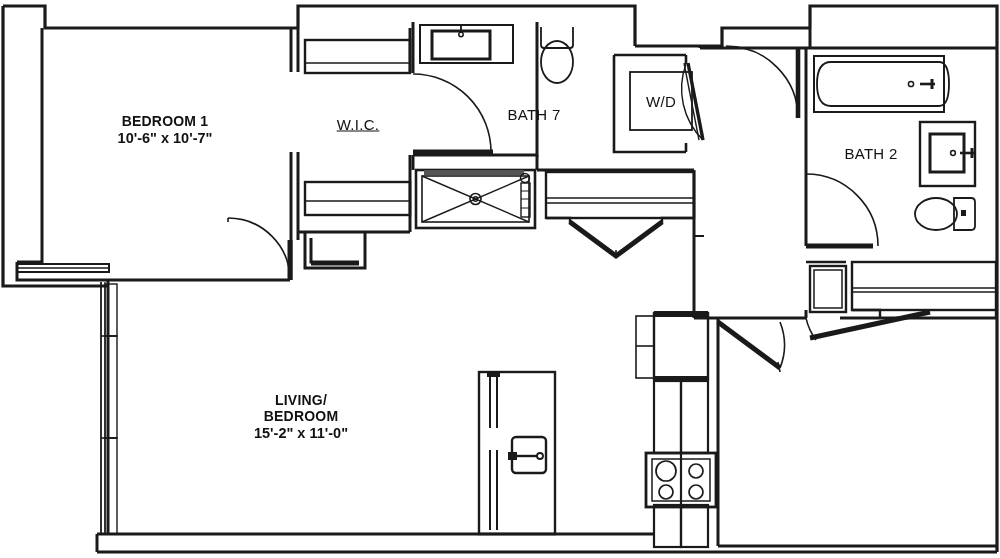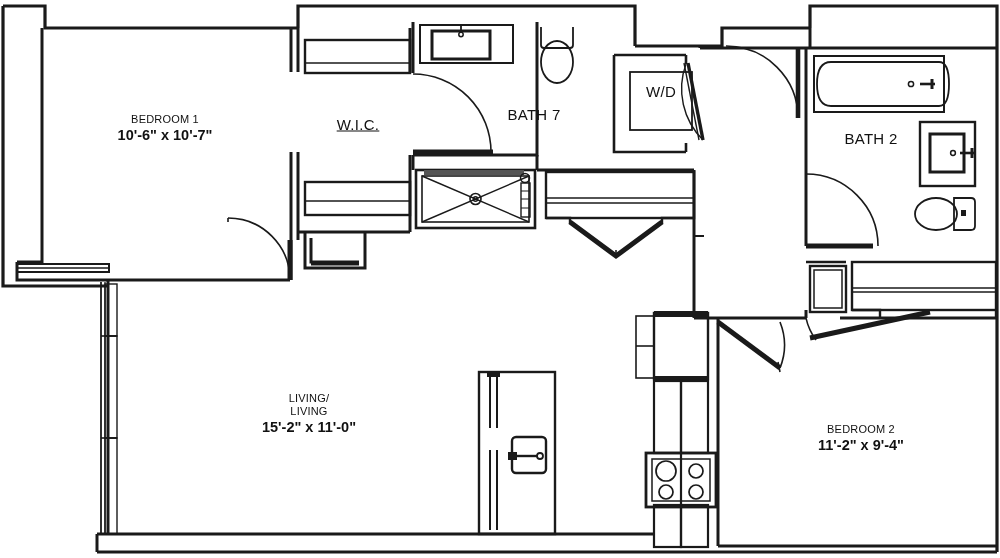--- a/index.html
+++ b/index.html
@@ -26,22 +26,22 @@
     position:absolute;
     text-align:center;
     color:#111111;
     line-height:1.16;
     white-space:nowrap;
     user-select:none;
     transform:translateX(-50%);
   }
   .room-label .rl-name{
     display:block;
-    font-size:11px;
-    font-weight:400;
+    font-size:14px;
+    font-weight:700;
     letter-spacing:0.2px;
   }
   .room-label .rl-dim{
     display:block;
     font-size:14.5px;
     font-weight:700;
     letter-spacing:0px;
     margin-top:1px;
   }
   .fixture-label{
@@ -340,32 +340,28 @@
       <path d="M 694,236 L 704,236"></path>
     </g>
 
   </svg>
 
   <div class="room-label" style="left:165px; top:113px;">
     <span class="rl-name">BEDROOM 1</span>
     <span class="rl-dim">10'-6" x 10'-7"</span>
   </div>
 
-  <div class="room-label" style="left:301px; top:392px;margin-left:8px;">
+  <div class="room-label" style="left:301px; top:392px;">
     <span class="rl-name">LIVING/</span>
-    <span class="rl-name">LIVING</span>
+    <span class="rl-name">BEDROOM</span>
     <span class="rl-dim">15'-2" x 11'-0"</span>
   </div>
 
-  <div class="room-label" style="left:861px; top:423px;">
-    <span class="rl-name">BEDROOM 2</span>
-    <span class="rl-dim">11'-2" x 9'-4"</span>
-  </div>
 
   <div class="fixture-label" style="left:358px; top:124px;text-decoration:underline;">W.I.C.</div>
 
   <div class="fixture-label" style="left:534px; top:114px; font-weight:400;">BATH 7</div>
 
-  <div class="fixture-label" style="left:661px; top:91px;">W/D</div>
-
-  <div class="fixture-label" style="left:871px; top:138px;">BATH 2</div>
+  <div class="fixture-label" style="left:661px; top:101px;">W/D</div>
+
+  <div class="fixture-label" style="left:871px; top:153px;">BATH 2</div>
 
 </div>
 
 </body></html>

